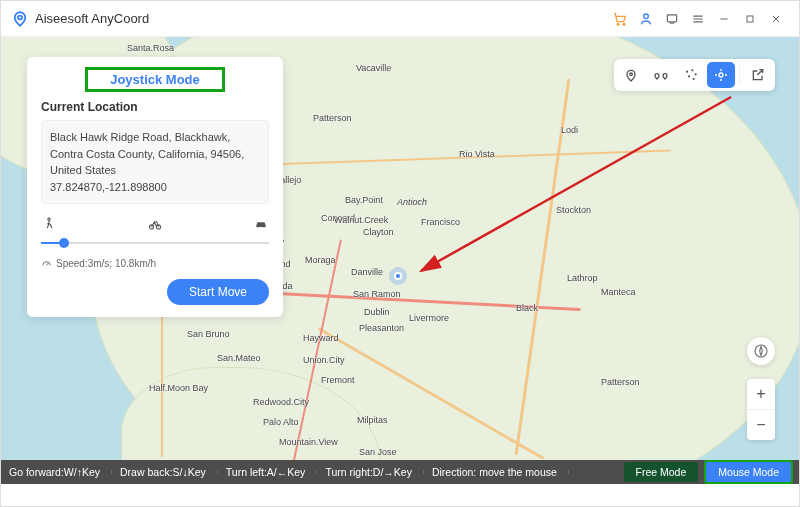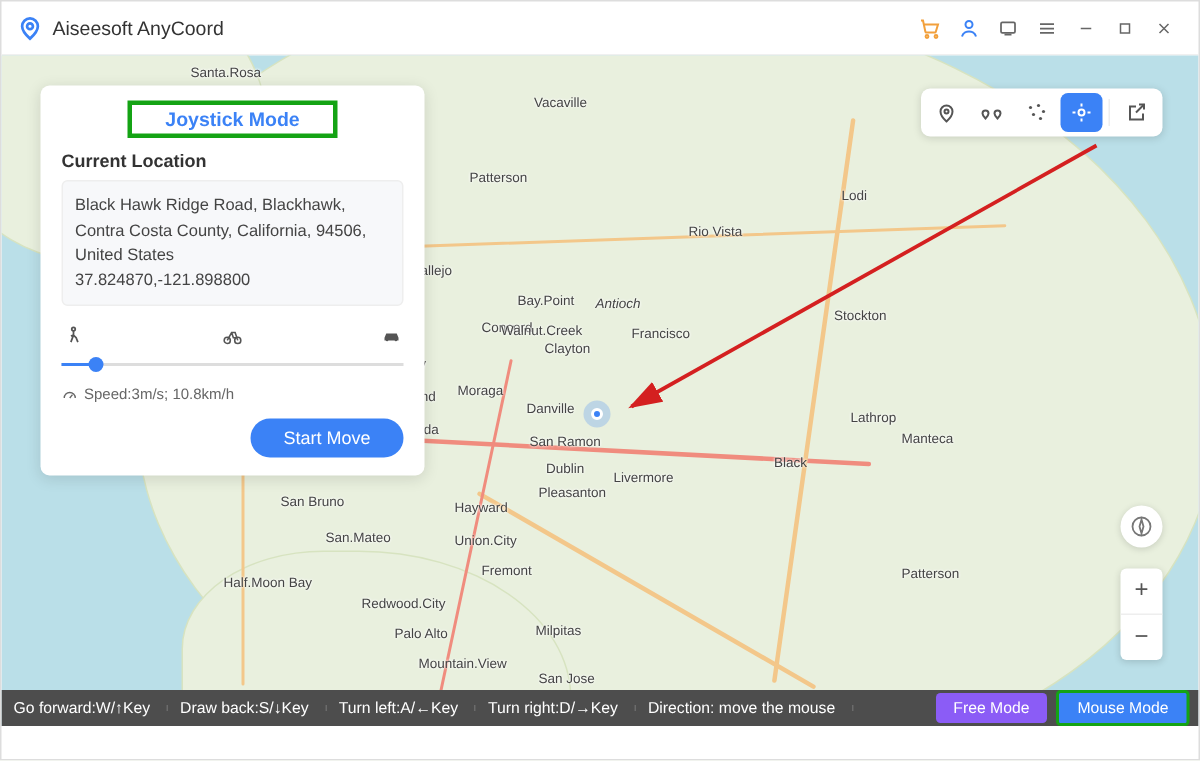--- a/index.html
+++ b/index.html
@@ -46,21 +46,21 @@
   .zoom .zb{ height:30px; display:flex; align-items:center; justify-content:center; font-size:16px; color:#555; cursor:pointer;}
   .zoom .zline{ height:1px; background:#eee;}
   .marker{ position:absolute; left:388px; top:230px; width:18px; height:18px; border-radius:50%; background:rgba(59,130,246,0.25); display:flex; align-items:center; justify-content:center;}
   .marker .dot{ width:8px; height:8px; border-radius:50%; background:#3b82f6; border:2px solid #fff;}
   .arrow-svg{ position:absolute; left:0; top:0; pointer-events:none;}
   .footerbar{ position:absolute; left:0; right:0; bottom:0; height:24px; background:#4d4d4d; color:#fff; display:flex; align-items:center; font-size:10.5px;}
   .footerbar .seg{ padding:0 12px 0 8px; position:relative; white-space:nowrap;}
   .footerbar .seg:not(:last-child)::after{ content:""; position:absolute; right:0; top:4px; bottom:4px; width:1px; background:#6b6b6b;}
   .footerbar .spacer{ flex:1;}
   .footerbar .ftbtn{ height:20px; border-radius:3px; padding:0 12px; display:flex; align-items:center; cursor:pointer; font-size:10.5px;}
-  .footerbar .free{ background:#8b5cf6; color:#fff; margin-right:6px;}
+  .footerbar .free{ background:#14532d; color:#fff; margin-right:6px;}
   .footerbar .mouse{ background:#3b82f6; color:#fff; margin-right:6px; border:2px solid #14a314; box-sizing:content-box;}
 </style>
 </head>
 <body>
 
 <div class="window">
 
   <div class="titlebar">
     <span class="logo">
       <svg width="18" height="18" viewBox="0 0 24 24" fill="none" stroke="#3b82f6" stroke-width="2.4">
@@ -155,21 +155,21 @@
       <div class="city" style="left:358px; top:286px;">Pleasanton</div>
       <div class="city" style="left:408px; top:276px;">Livermore</div>
       <div class="city" style="left:192px; top:242px;">Francisco</div>
       <div class="city" style="left:178px; top:268px;">Daly.City</div>
       <div class="city" style="left:186px; top:292px;">San Bruno</div>
       <div class="city" style="left:216px; top:316px;">San.Mateo</div>
       <div class="city" style="left:302px; top:296px;">Hayward</div>
       <div class="city" style="left:302px; top:318px;">Union.City</div>
       <div class="city" style="left:320px; top:338px;">Fremont</div>
       <div class="city" style="left:148px; top:346px;">Half.Moon Bay</div>
-      <div class="city" style="left:240px; top:360px;">Redwood.City</div>
+      <div class="city" style="left:252px; top:360px;">Redwood.City</div>
       <div class="city" style="left:262px; top:380px;">Palo Alto</div>
       <div class="city" style="left:278px; top:400px;">Mountain.View</div>
       <div class="city" style="left:356px; top:378px;">Milpitas</div>
       <div class="city" style="left:358px; top:410px;">San Jose</div>
       <div class="city" style="left:600px; top:340px;">Patterson</div>
 
       <div class="marker">
           <div class="dot"></div>
         </div>
 

